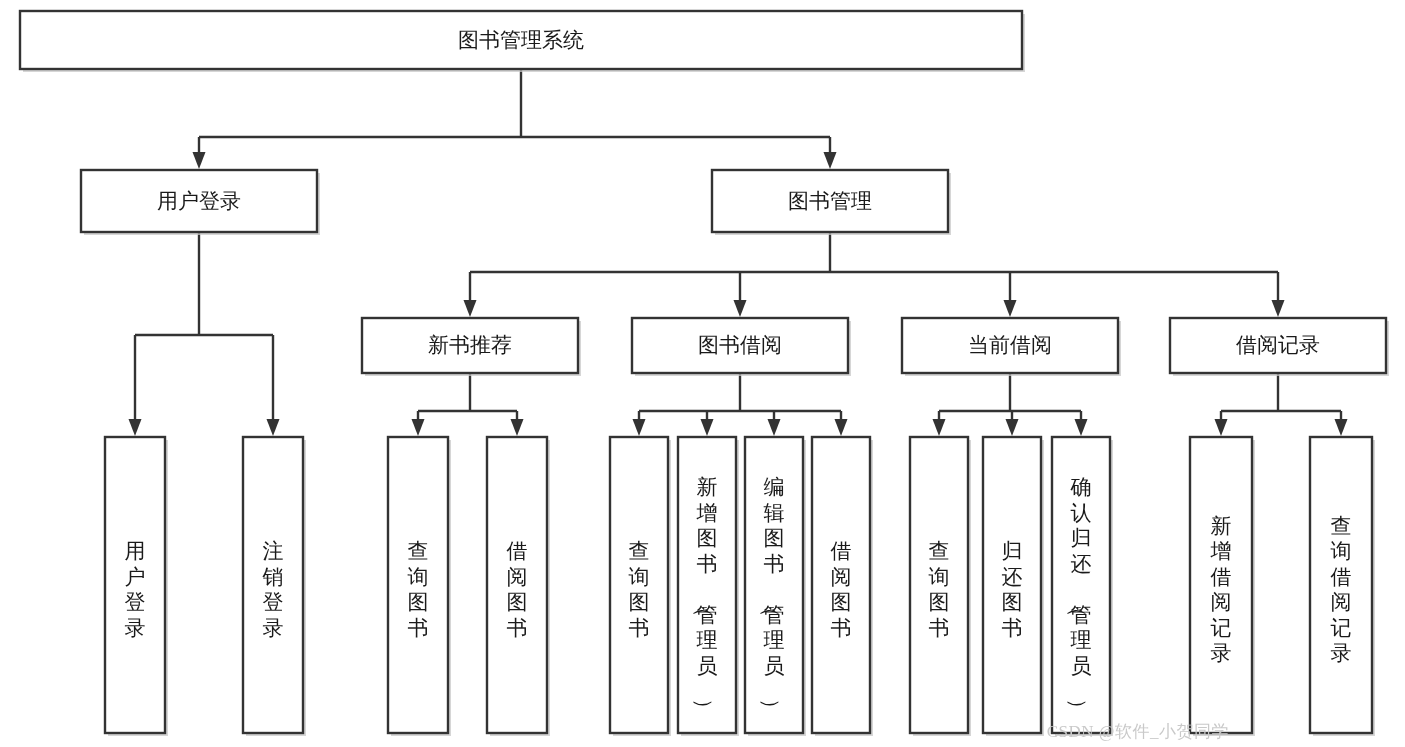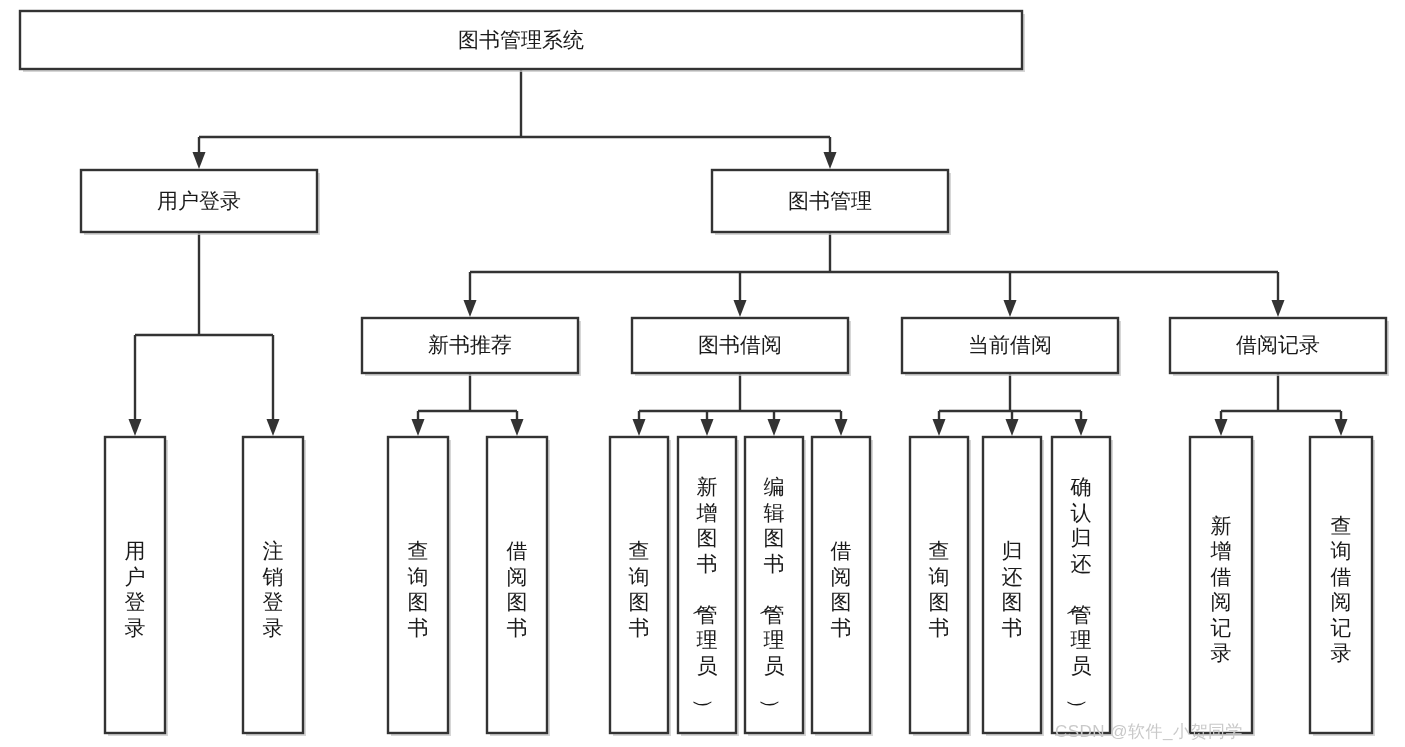--- a/index.html
+++ b/index.html
@@ -55,23 +55,23 @@
     dominant-baseline: middle;
   }
   .node-label-v {
     font-family: "Liberation Sans", "DejaVu Sans", sans-serif;
     font-size: 21px;
     fill: #1a1a1a;
     text-anchor: middle;
   }
   .watermark-text {
     position: absolute;
-    right: 8px;
+    right: 22px;
     bottom: 4px;
-    font-family: Liberation Sans, sans-serif;
+    font-family: Liberation Serif, serif;
     font-size: 17px;
     color: #c9c9c9;
     white-space: nowrap;
     letter-spacing: 0.5px;
     user-select: none;
   }
 </style>
 </head>
 <body>
 

